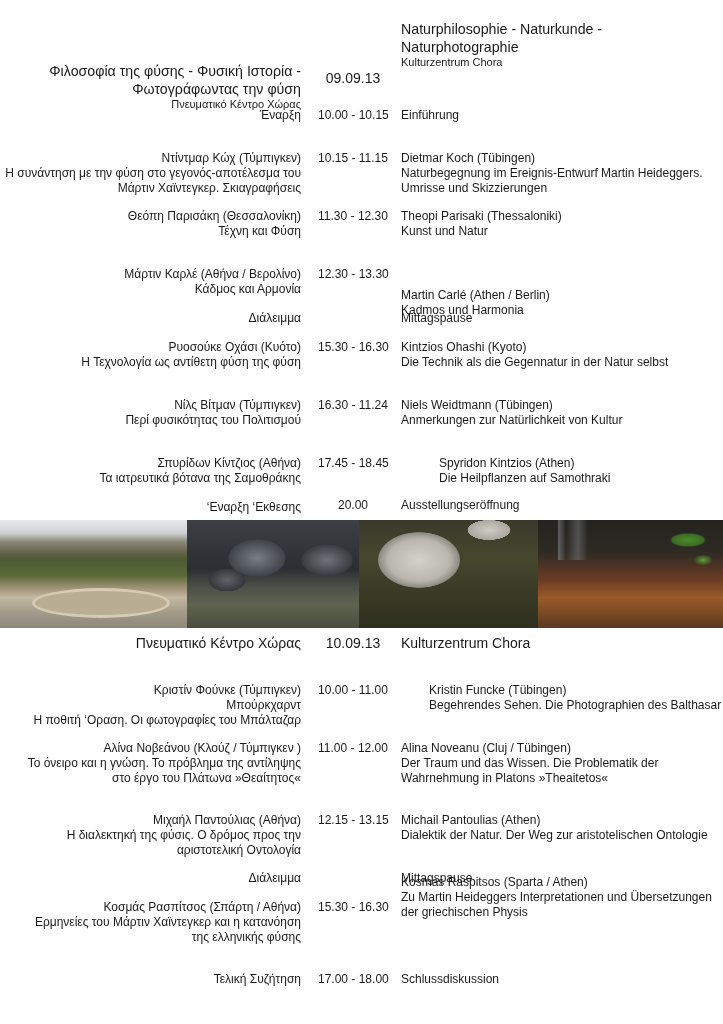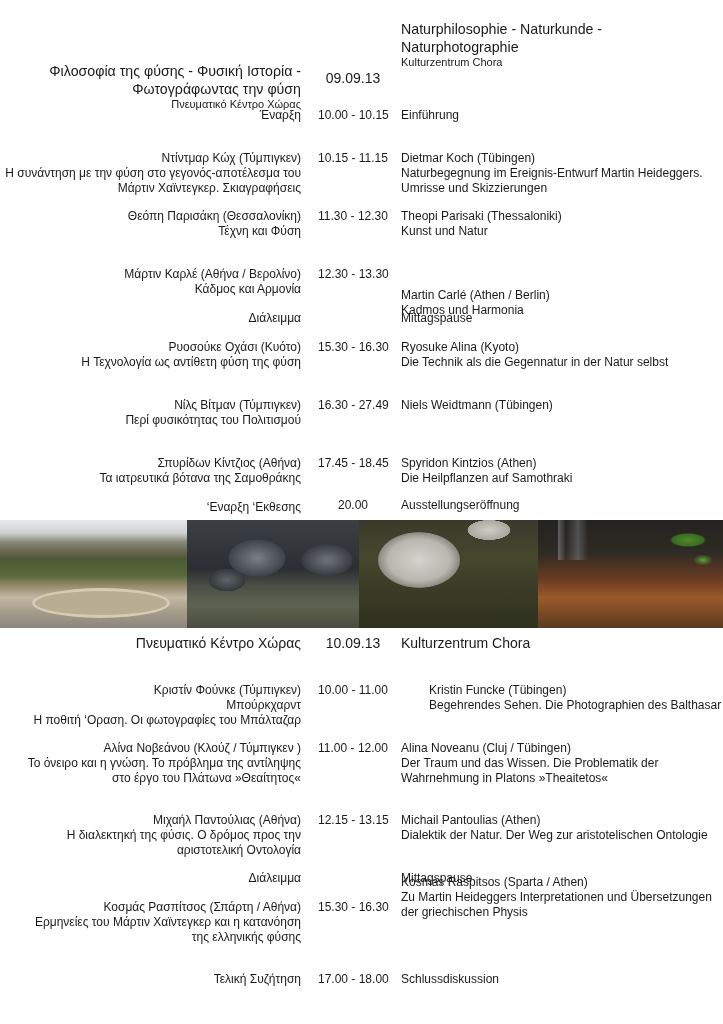--- a/index.html
+++ b/index.html
@@ -105,39 +105,40 @@
 
   <div class="gr f12" style="top:311px;">Διάλειμμα</div>
   <div class="de f12" style="top:311px;">Mittagspause</div>
 
   <div class="gr f12" style="top:340px;">
     <span class="line">Ρυοσούκε Οχάσι (Κυότο)</span>
     <span class="line">Η Τεχνολογία ως αντίθετη φύση της φύση</span>
   </div>
   <div class="tm f12" style="top:340px;">15.30 - 16.30</div>
   <div class="de f12" style="top:340px;">
-    <span class="line">Ryosuke Alina (Kyoto)</span>
+    <span class="line">Kintzios Ohashi (Kyoto)</span>
     <span class="line">Die Technik als die Gegennatur in der Natur selbst</span>
   </div>
 
   <div class="gr f12" style="top:398px;">
     <span class="line">Νίλς Βίτμαν (Τύμπιγκεν)</span>
     <span class="line">Περί φυσικότητας του Πολιτισμού</span>
   </div>
-  <div class="tm f12" style="top:398px;">16.30 - 27.49</div>
+  <div class="tm f12" style="top:398px;">16.30 - 11.24</div>
   <div class="de f12" style="top:398px;">
     <span class="line">Niels Weidtmann (Tübingen)</span>
+    <span class="line">Anmerkungen zur Natürlichkeit von Kultur</span>
   </div>
 
   <div class="gr f12" style="top:456px;">
     <span class="line">Σπυρίδων Κίντζιος (Αθήνα)</span>
     <span class="line">Τα ιατρευτικά βότανα της Σαμοθράκης</span>
   </div>
   <div class="tm f12" style="top:456px;">17.45 - 18.45</div>
-  <div class="de f12" style="top:456px;">
+  <div class="de f12" style="top:456px;margin-left:38px;">
     <span class="line">Spyridon Kintzios (Athen)</span>
     <span class="line">Die Heilpflanzen auf Samothraki</span>
   </div>
 
   <div class="gr f12" style="top:500px;margin-left:44px;">‘Εναρξη ‘Εκθεσης</div>
   <div class="tm f12" style="top:498px;">20.00</div>
   <div class="de f12" style="top:498px;">Ausstellungseröffnung</div>
 </div>
 
 <div class="strip">

